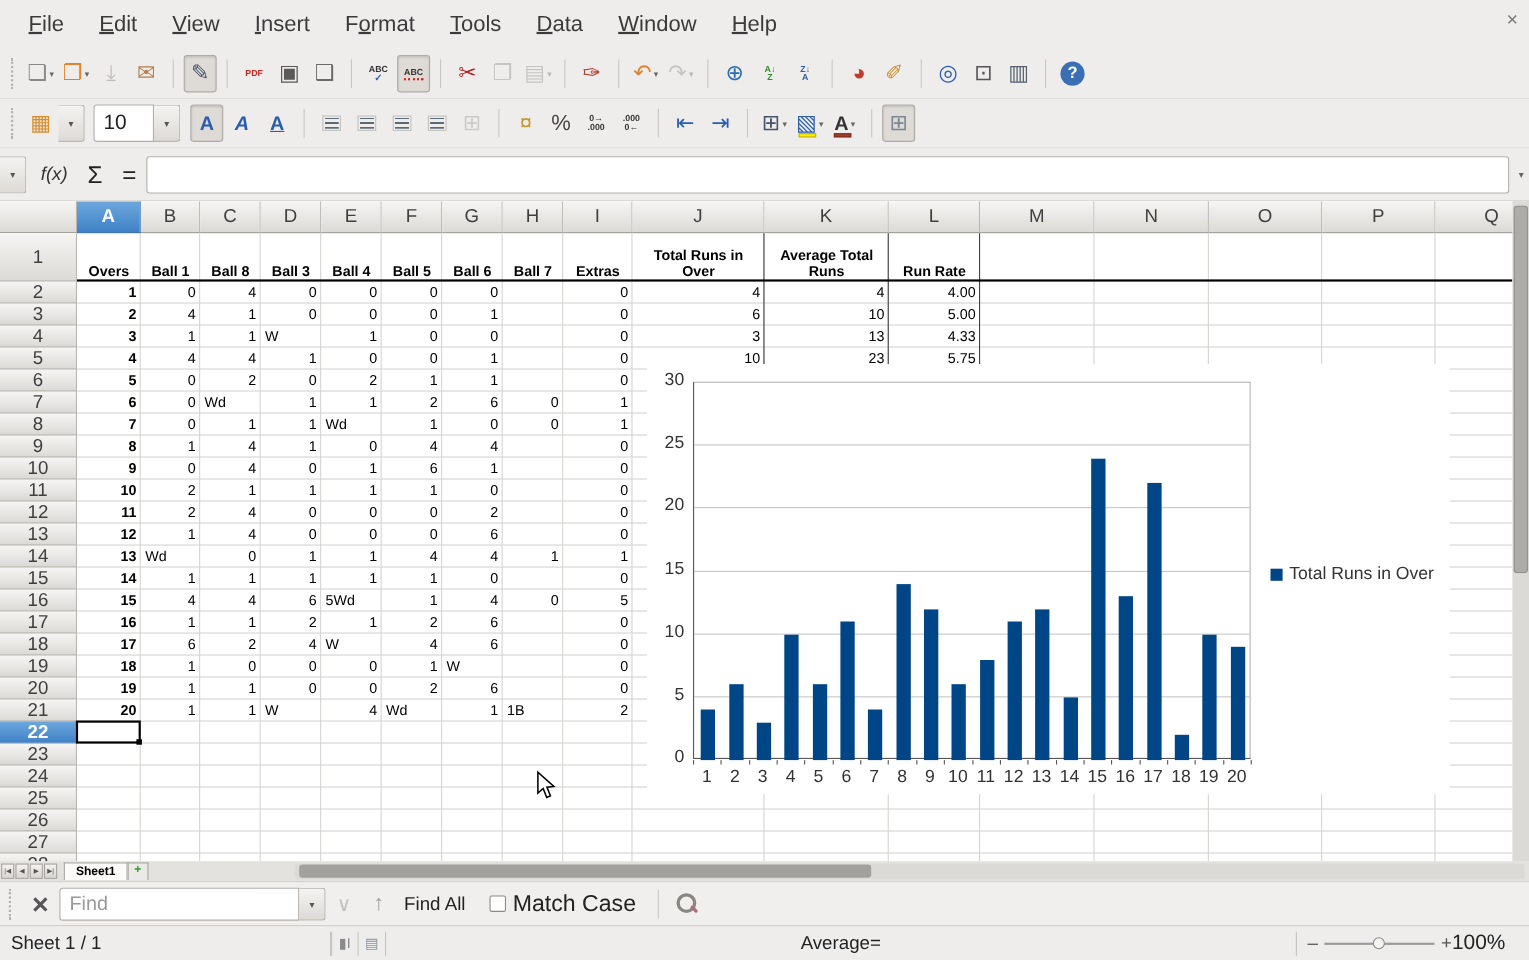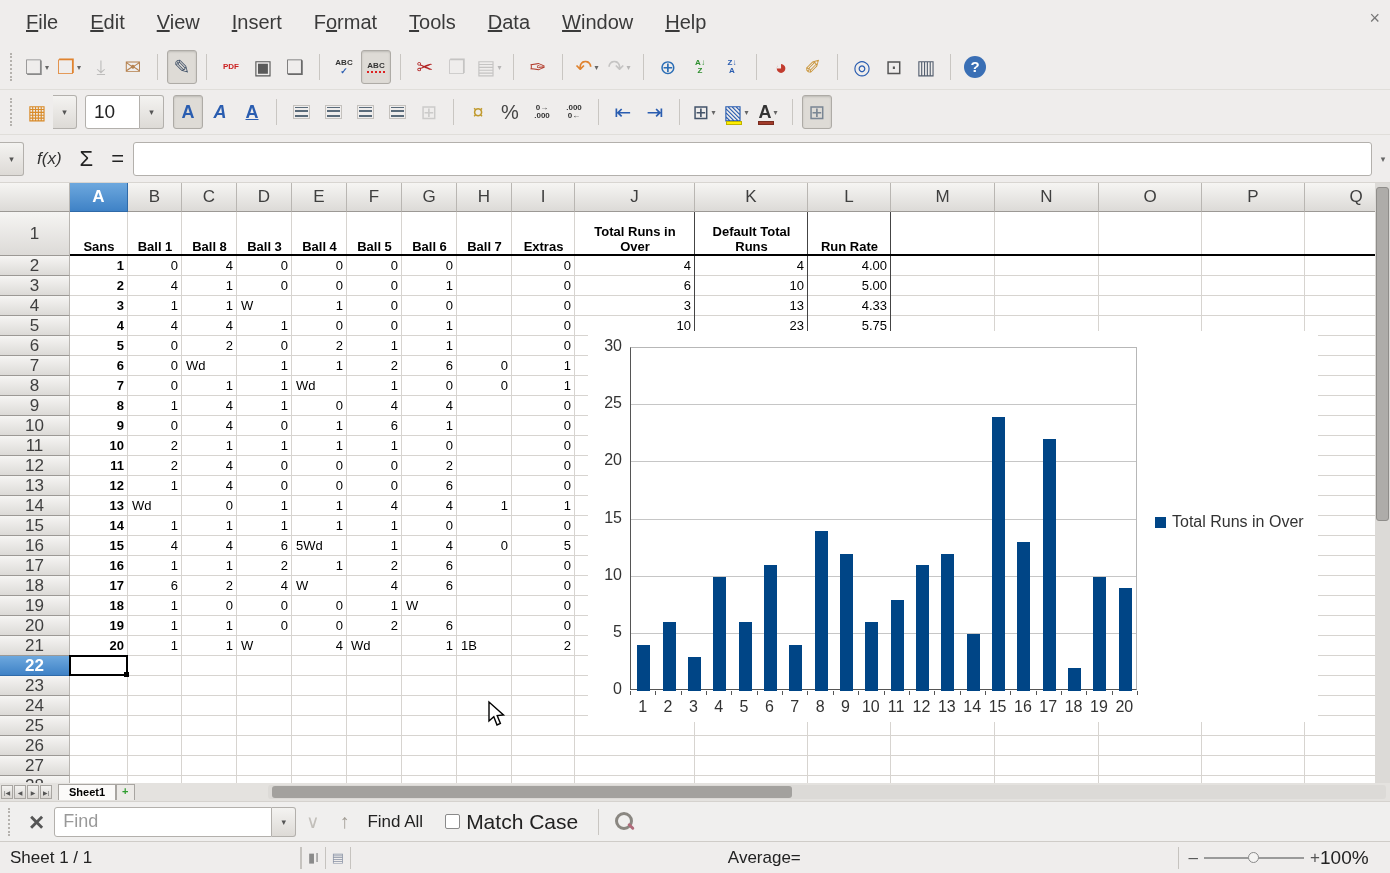--- a/index.html
+++ b/index.html
@@ -400,31 +400,31 @@
     <div class="gl-h" style="top: 492px;"></div>
     <div class="gl-h" style="top: 512px;"></div>
     <div class="gl-h" style="top: 532px;"></div>
     <div class="gl-h" style="top: 552px;"></div>
     <div class="gl-h" style="top: 572px;"></div>
     <div class="gl-h" style="top: 592px;"></div>
     <div class="gl-v gl-dark" style="left: 694px; top: 29px; bottom: 127px;"></div>
     <div class="gl-v gl-dark" style="left: 807px; top: 29px; bottom: 127px;"></div>
     <div class="gl-v gl-dark" style="left: 890px; top: 29px; bottom: 127px;"></div>
     <div class="blackline" style="top: 71px; width: 1305px;"></div>
-    <div class="cell hcell" style="left: 70px; top: 29px; width: 58px; height: 44px;">Sans</div>
+    <div class="cell hcell" style="left: 70px; top: 29px; width: 58px; height: 44px;">Overs</div>
     <div class="cell hcell" style="left: 128px; top: 29px; width: 54px; height: 44px;">Ball 1</div>
     <div class="cell hcell" style="left: 182px; top: 29px; width: 55px; height: 44px;">Ball 8</div>
     <div class="cell hcell" style="left: 237px; top: 29px; width: 55px; height: 44px;">Ball 3</div>
     <div class="cell hcell" style="left: 292px; top: 29px; width: 55px; height: 44px;">Ball 4</div>
     <div class="cell hcell" style="left: 347px; top: 29px; width: 55px; height: 44px;">Ball 5</div>
     <div class="cell hcell" style="left: 402px; top: 29px; width: 55px; height: 44px;">Ball 6</div>
     <div class="cell hcell" style="left: 457px; top: 29px; width: 55px; height: 44px;">Ball 7</div>
     <div class="cell hcell" style="left: 512px; top: 29px; width: 63px; height: 44px;">Extras</div>
     <div class="cell hcell" style="left: 575px; top: 29px; width: 120px; height: 44px;">Total Runs in Over</div>
-    <div class="cell hcell" style="left: 695px; top: 29px; width: 113px; height: 44px;">Default Total Runs</div>
+    <div class="cell hcell" style="left: 695px; top: 29px; width: 113px; height: 44px;">Average Total Runs</div>
     <div class="cell hcell" style="left: 808px; top: 29px; width: 83px; height: 44px;">Run Rate</div>
     <div class="cell num bold" style="left: 70px; top: 73px; width: 58px; height: 20px;">1</div>
     <div class="cell num" style="left: 128px; top: 73px; width: 54px; height: 20px;">0</div>
     <div class="cell num" style="left: 182px; top: 73px; width: 55px; height: 20px;">4</div>
     <div class="cell num" style="left: 237px; top: 73px; width: 55px; height: 20px;">0</div>
     <div class="cell num" style="left: 292px; top: 73px; width: 55px; height: 20px;">0</div>
     <div class="cell num" style="left: 347px; top: 73px; width: 55px; height: 20px;">0</div>
     <div class="cell num" style="left: 402px; top: 73px; width: 55px; height: 20px;">0</div>
     <div class="cell num" style="left: 512px; top: 73px; width: 63px; height: 20px;">0</div>
     <div class="cell num" style="left: 575px; top: 73px; width: 120px; height: 20px;">4</div>

